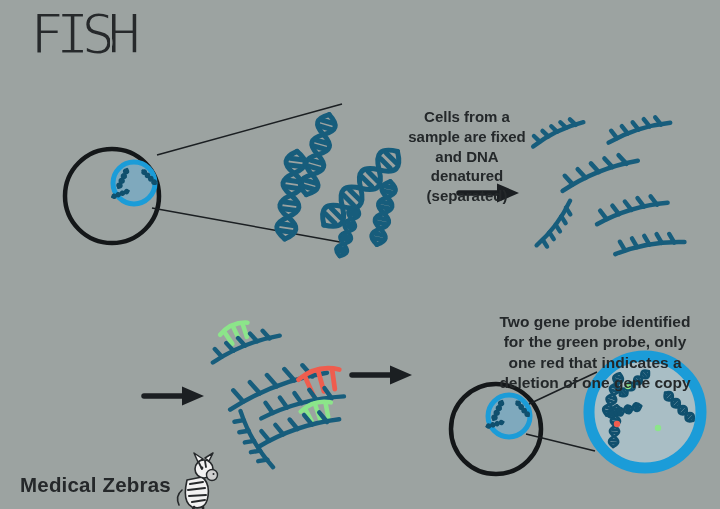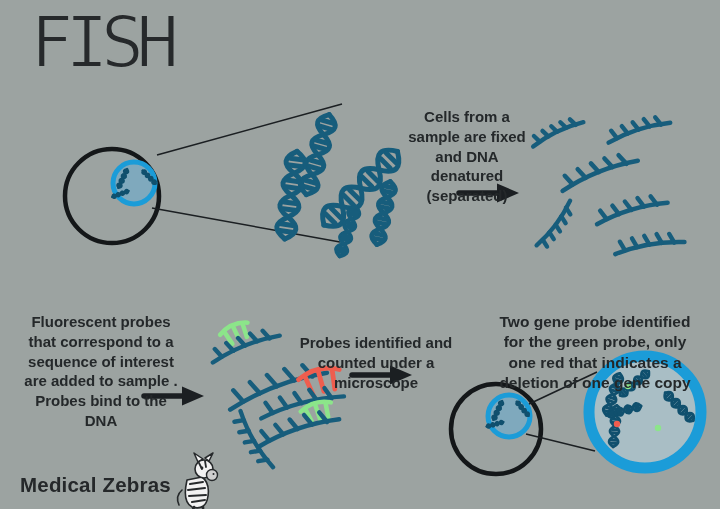--- a/index.html
+++ b/index.html
@@ -3,21 +3,21 @@
 <meta charset="utf-8">
 <style>
   html,body{margin:0;padding:0;background:#6b7170;}
   .canvas{
     position:relative;width:720px;height:509px;overflow:hidden;
     background:#9ca3a1;font-family:"Liberation Sans",sans-serif;color:#24282a;
   }
   .title{
     position:absolute;left:30px;top:6px;
     font-family:"DejaVu Sans Mono",monospace;
-    font-size:72px;line-height:1;font-weight:400;letter-spacing:-8px;
+    font-size:56px;line-height:1;font-weight:400;letter-spacing:-8px;
     color:#26292b;-webkit-text-stroke:2px #9ca3a1;
   }
   .subtitle{
     position:absolute;left:202px;top:21px;width:230px;
     font-size:19.5px;font-weight:700;line-height:1.35;white-space:pre-line;
   }
   .caption{
     position:absolute;font-weight:700;text-align:center;
     white-space:pre-line;font-size:15px;line-height:1.32;margin-top:44px;
   }
@@ -138,28 +138,19 @@
     </g>
   </svg>
 
   <div class="title">FISH</div>
 
   <div class="caption cap-step1">Cells from a
 sample are fixed
 and DNA
 denatured
 (separated)</div>
-  <div class="caption cap-step2">Fluorescent probes
-that correspond to a
-sequence of interest
-are added to sample .
-Probes bind to the
-DNA</div>
-  <div class="caption cap-step3">Probes identified and
-counted under a
-microscope</div>
   <div class="caption cap-step4">Two gene probe identified
 for the green probe, only
 one red that indicates a
 deletion of one gene copy</div>
 
   <div class="brand">Medical Zebras</div>
 </div>
 
 </body></html>

